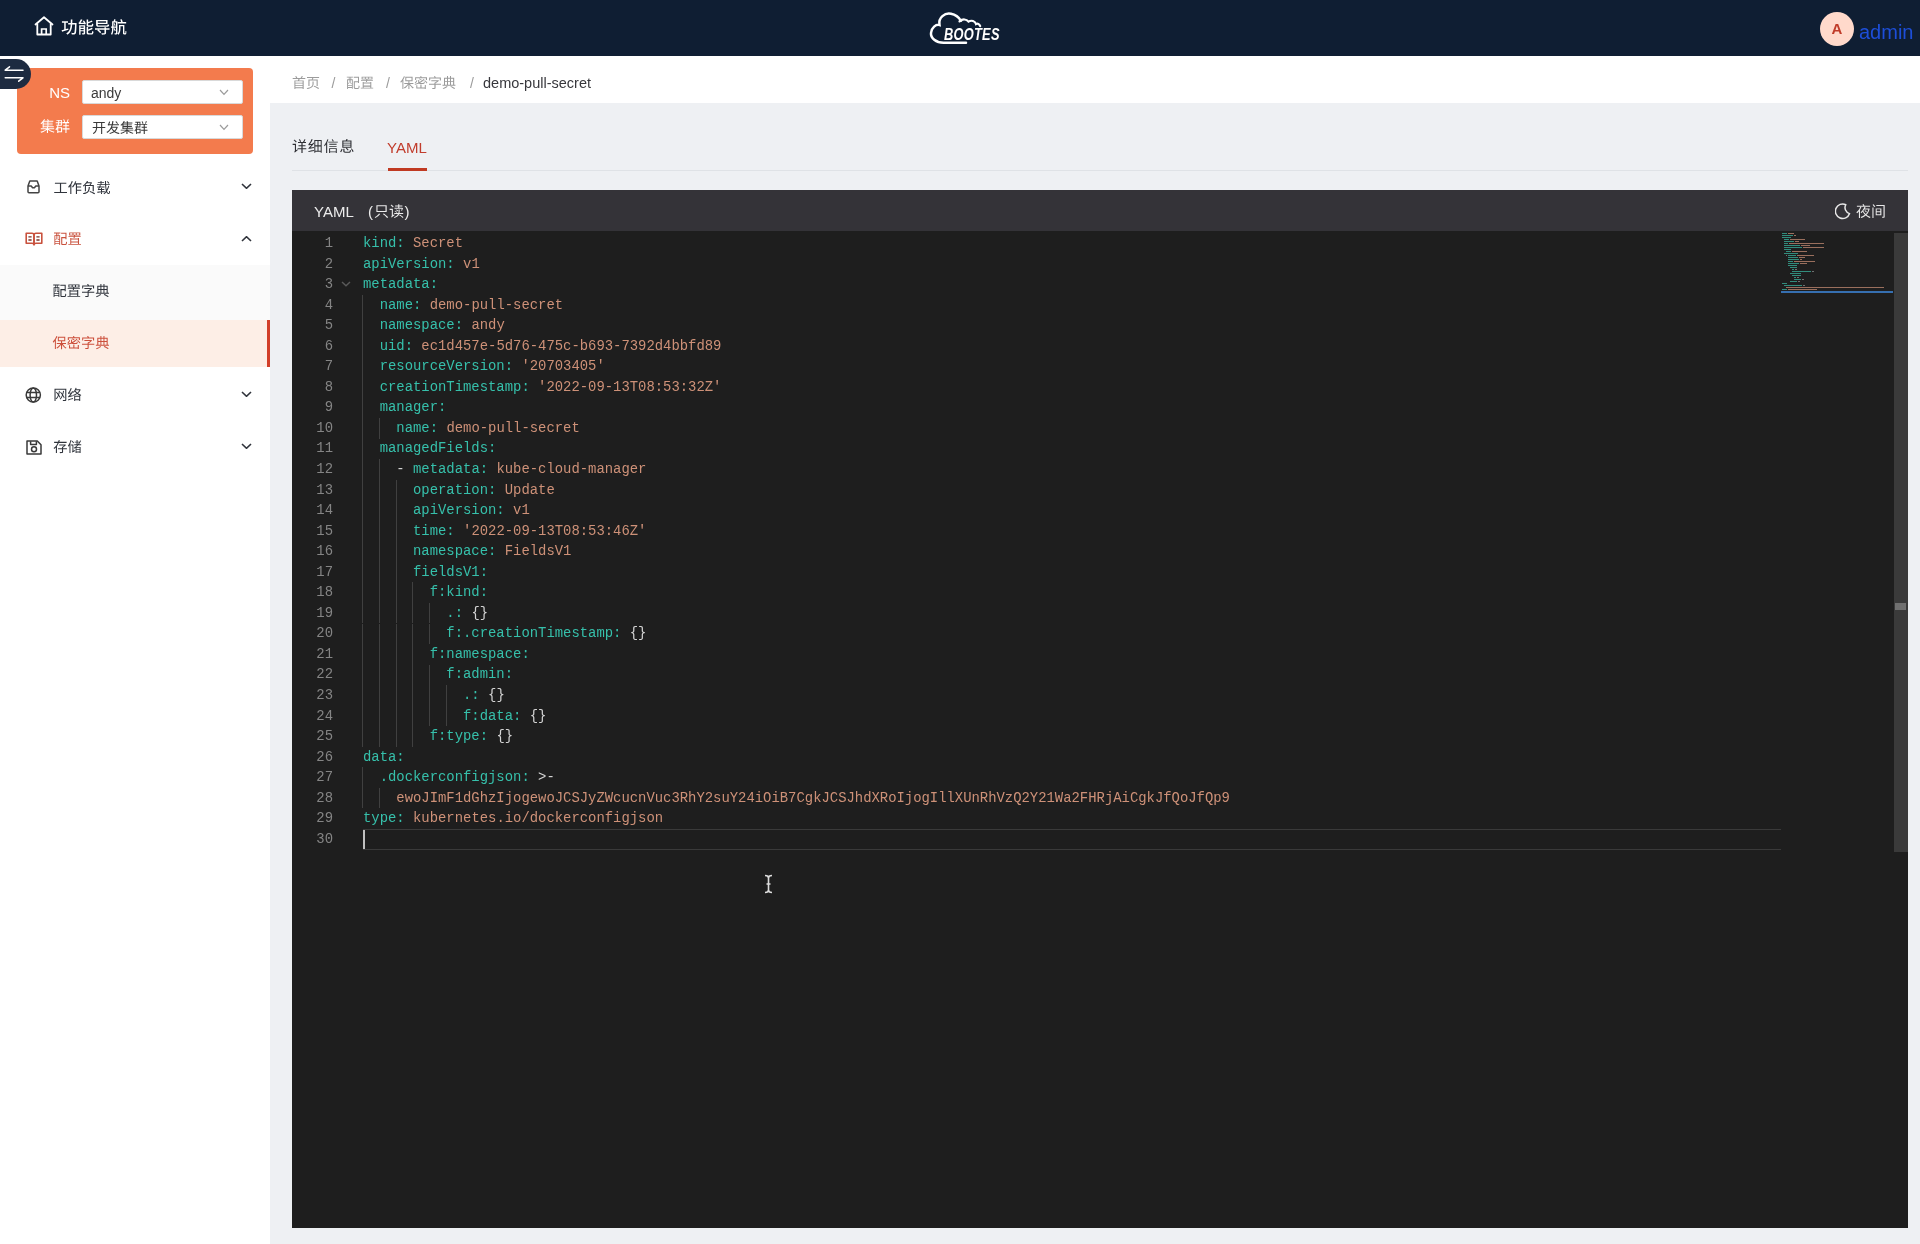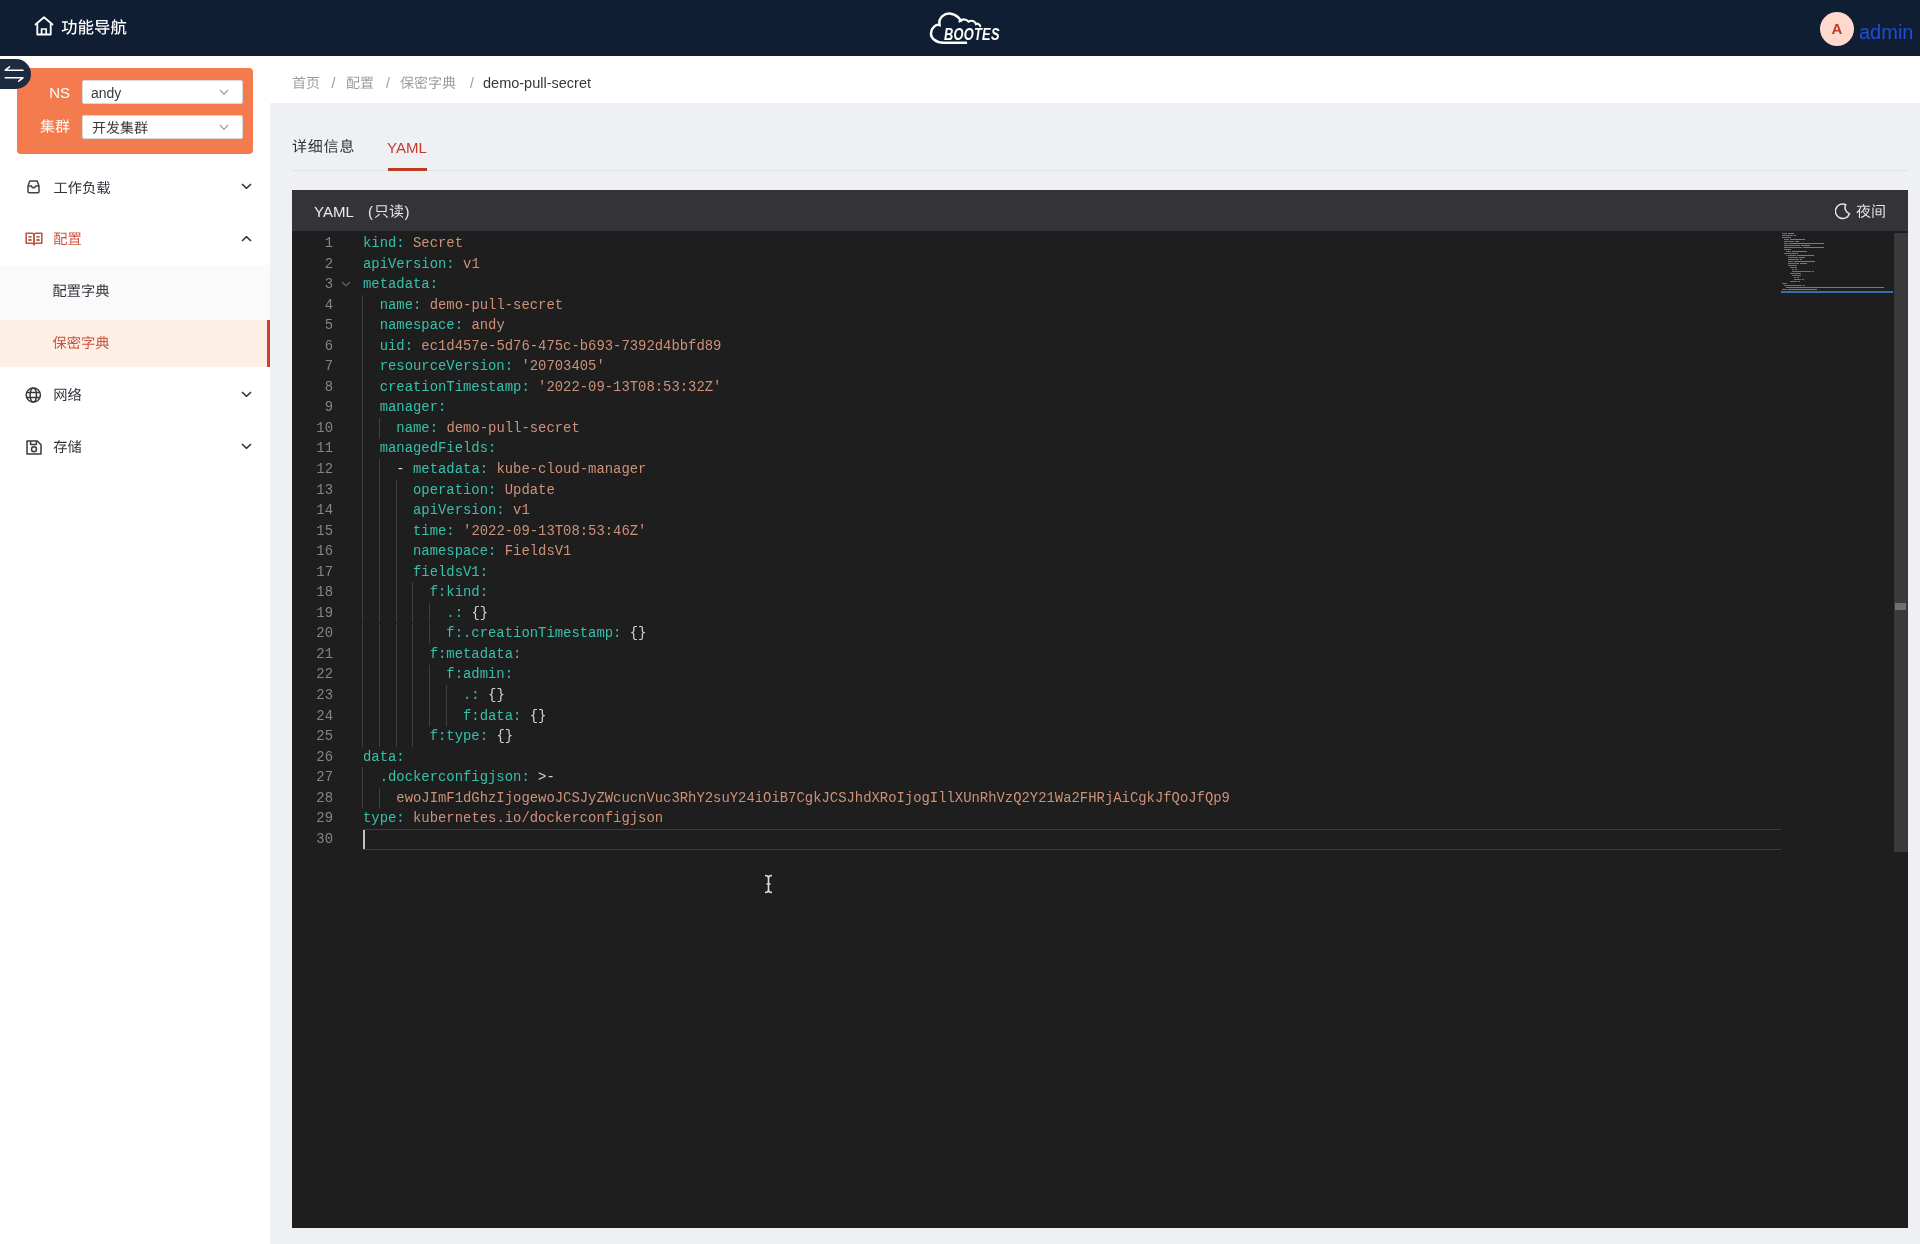--- a/index.html
+++ b/index.html
@@ -187,21 +187,21 @@
   <span class="k">managedFields:</span>
     <span class="w">-</span> <span class="k">metadata:</span> <span class="s">kube-cloud-manager</span>
       <span class="k">operation:</span> <span class="s">Update</span>
       <span class="k">apiVersion:</span> <span class="s">v1</span>
       <span class="k">time:</span> <span class="s">'2022-09-13T08:53:46Z'</span>
       <span class="k">namespace:</span> <span class="s">FieldsV1</span>
       <span class="k">fieldsV1:</span>
         <span class="k">f:kind:</span>
           <span class="k">.:</span> <span class="w">{}</span>
           <span class="k">f:.creationTimestamp:</span> <span class="w">{}</span>
-        <span class="k">f:metadata:</span>
+        <span class="k">f:namespace:</span>
           <span class="k">f:admin:</span>
             <span class="k">.:</span> <span class="w">{}</span>
             <span class="k">f:data:</span> <span class="w">{}</span>
         <span class="k">f:type:</span> <span class="w">{}</span>
 <span class="k">data:</span>
   <span class="k">.dockerconfigjson:</span> <span class="w">&gt;-</span>
     <span class="s">ewoJImF1dGhzIjogewoJCSJyZWcucnVuc3RhY2suY24iOiB7CgkJCSJhdXRoIjogIllXUnRhVzQ2Y21Wa2FHRjAiCgkJfQoJfQp9</span>
 <span class="k">type:</span> <span class="s">kubernetes.io/dockerconfigjson</span>
 </pre>
 <div class="abs" style="left:362.3px;top:294.6px;width:1px;height:20.55px;background:#404040"></div>

